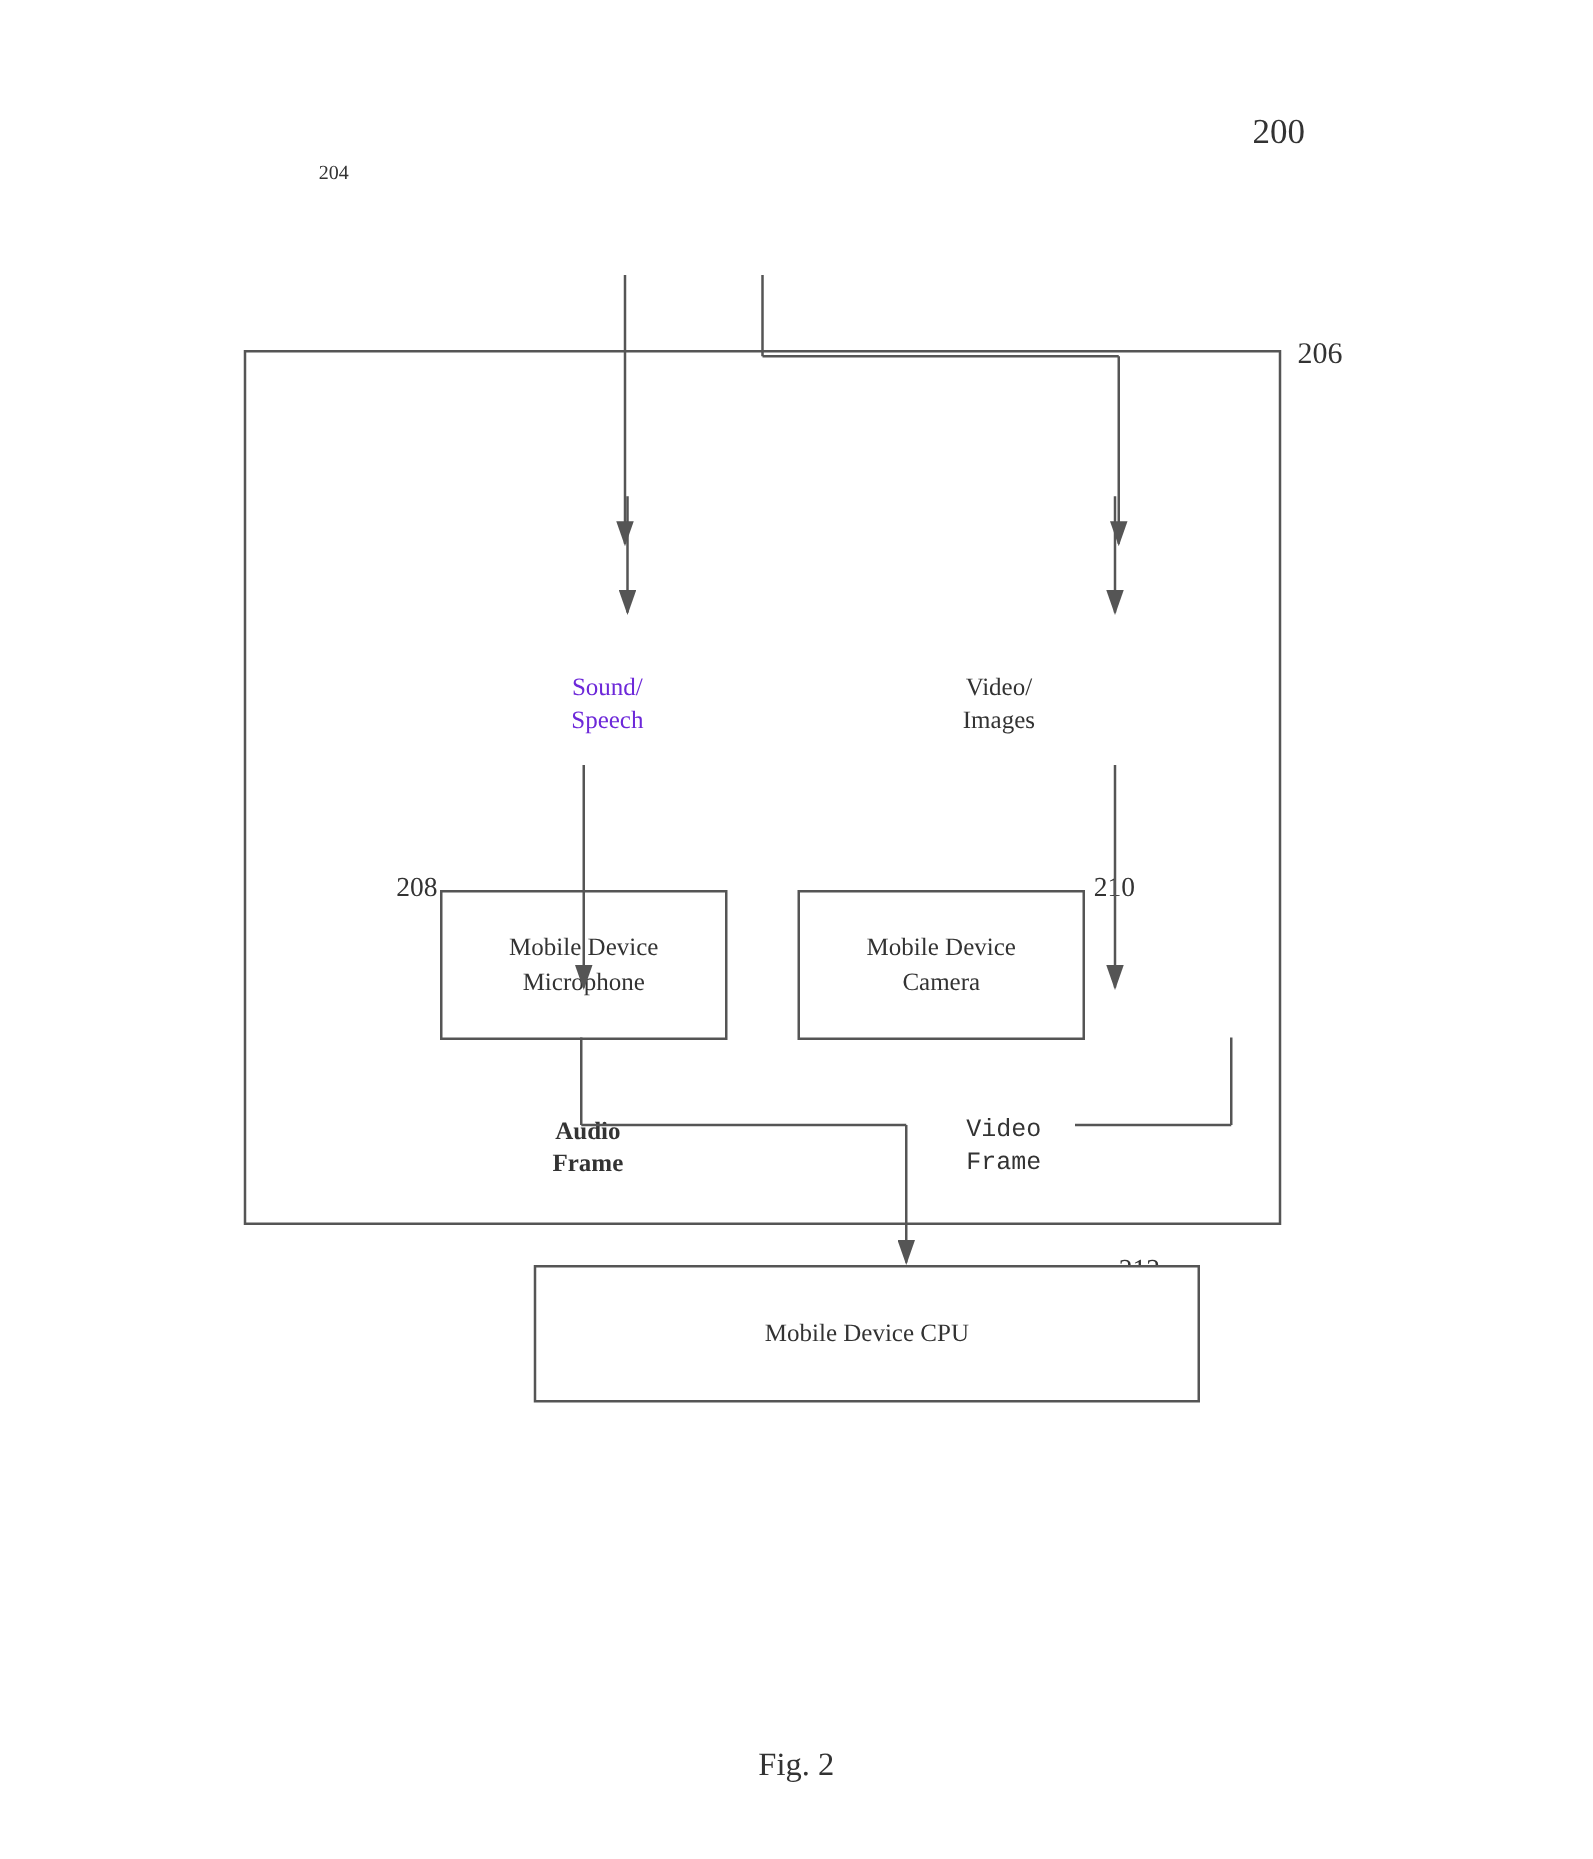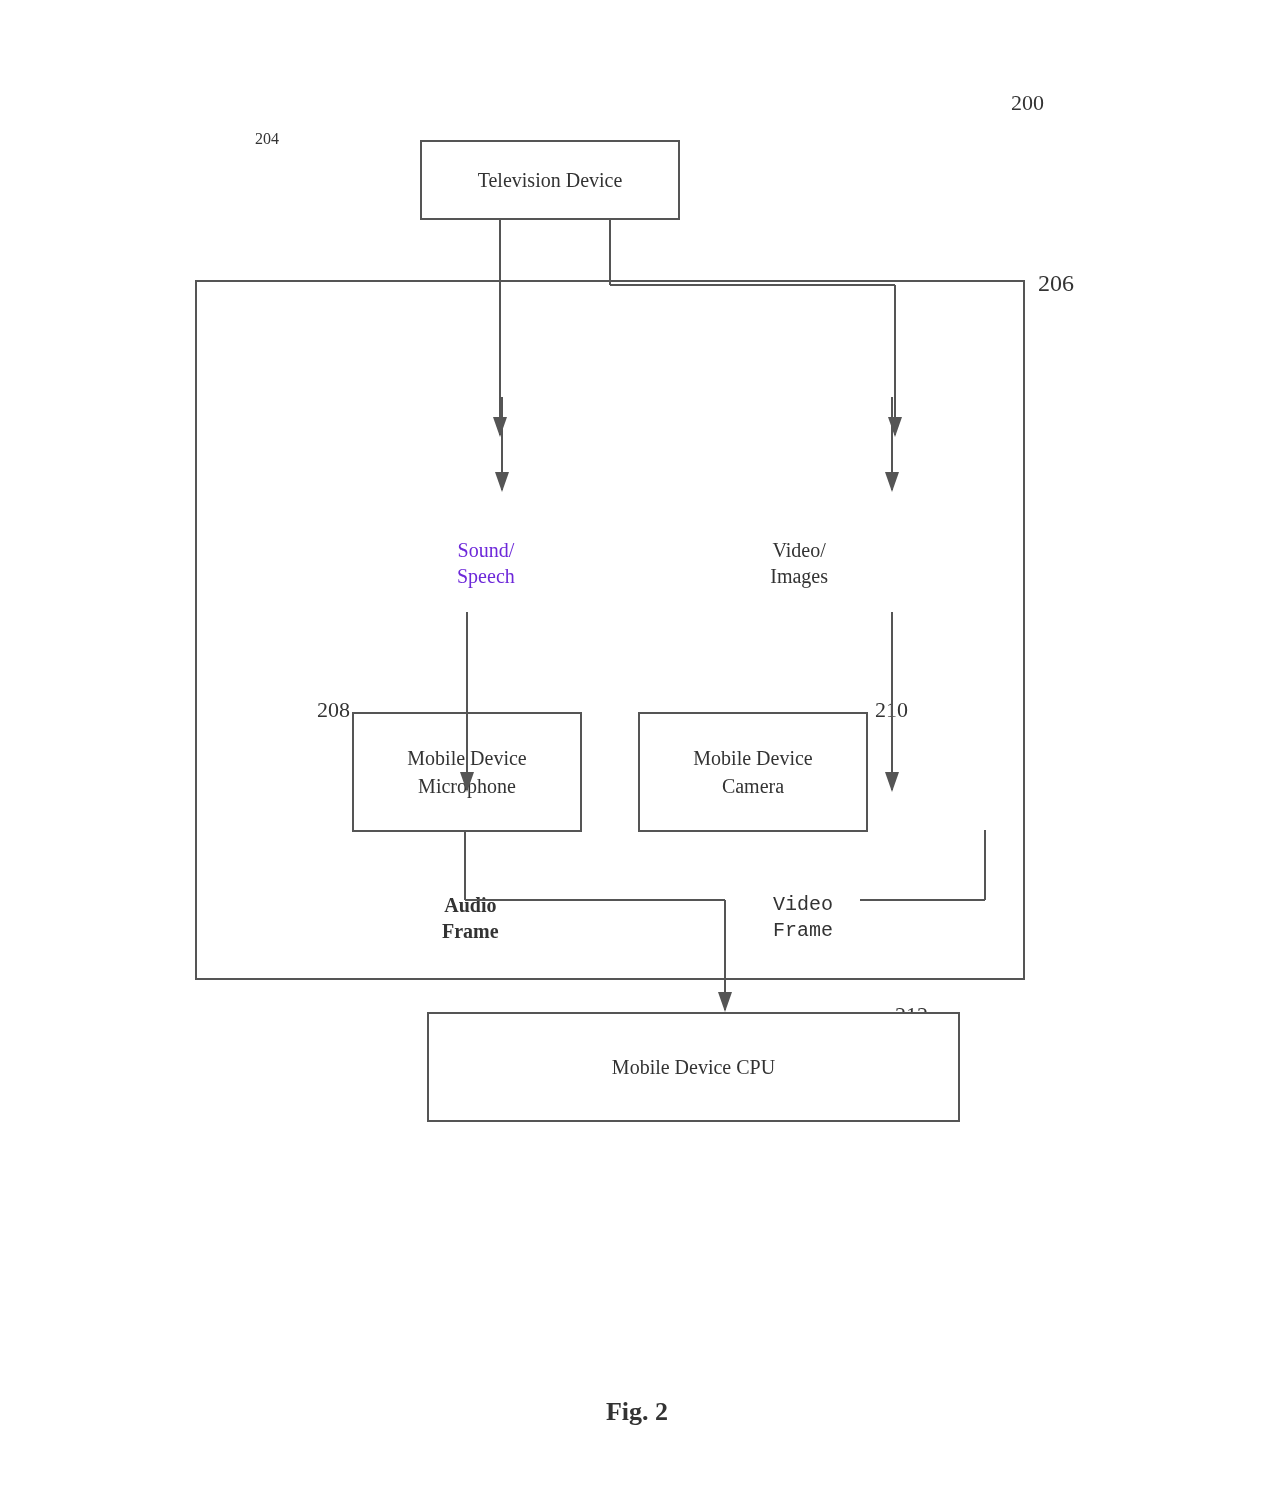--- a/index.html
+++ b/index.html
@@ -19,21 +19,21 @@
       left: 100px;
       right: 100px;
       bottom: 180px;
     }
 
     
     .ref-200 {
       position: absolute;
       top: 30px;
       right: 130px;
-      font-size: 22px;
+      font-size: 28px;
       color: #333;
     }
 
     
     .tv-box {
       position: absolute;
       top: 80px;
       left: 320px;
       width: 260px;
       height: 80px;
@@ -188,21 +188,20 @@
 
     
     .fig-caption {
       position: absolute;
       bottom: 60px;
       left: 0;
       right: 0;
       text-align: center;
       font-size: 26px;
       color: #333;
-      font-weight: bold;
     }
 
     
     .box-label {
       font-size: 20px;
       color: #333;
       line-height: 1.4;
     }
 
     
@@ -217,23 +216,20 @@
   </style>
 </head>
 <body>
 
 <div class="diagram-container">
 
   <div class="ref-200">200</div>
 
   <div class="ref-204">204</div>
 
-  <div class="tv-box">
-    <span class="box-label">Television Device</span>
-  </div>
 
   <div class="ref-206">206</div>
 
   <div class="outer-box">
 
     <div class="sound-label">
       <span>Sound/</span><br>
       <span>Speech</span>
     </div>
 

